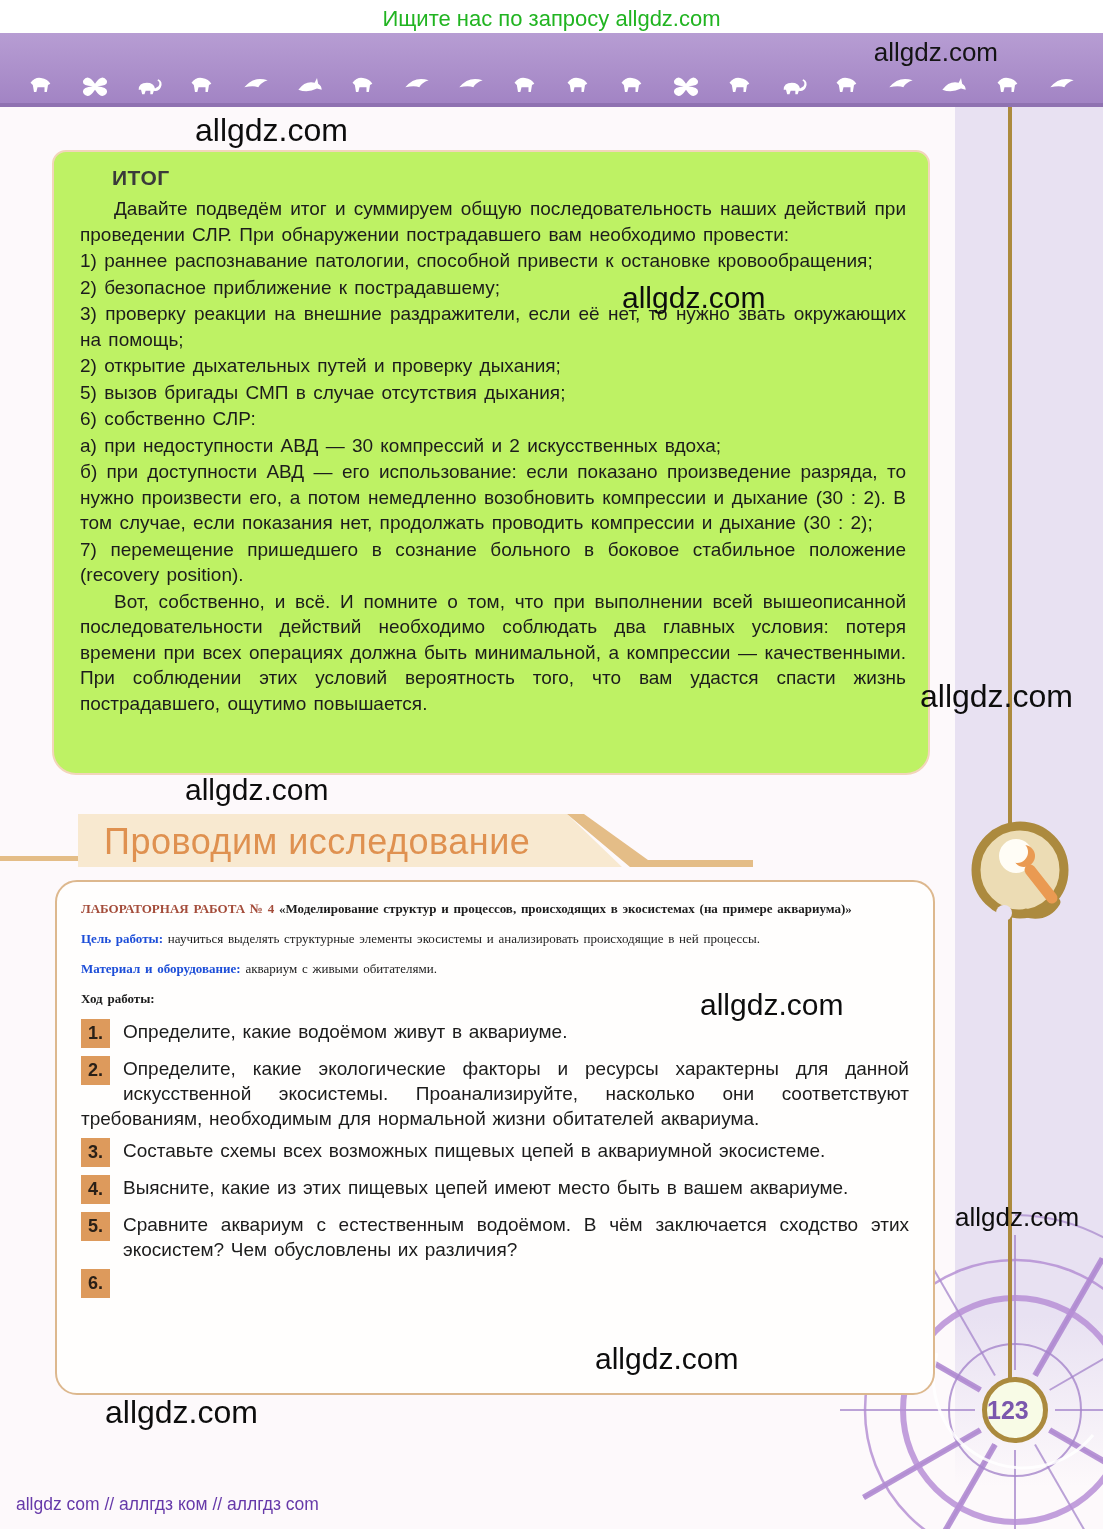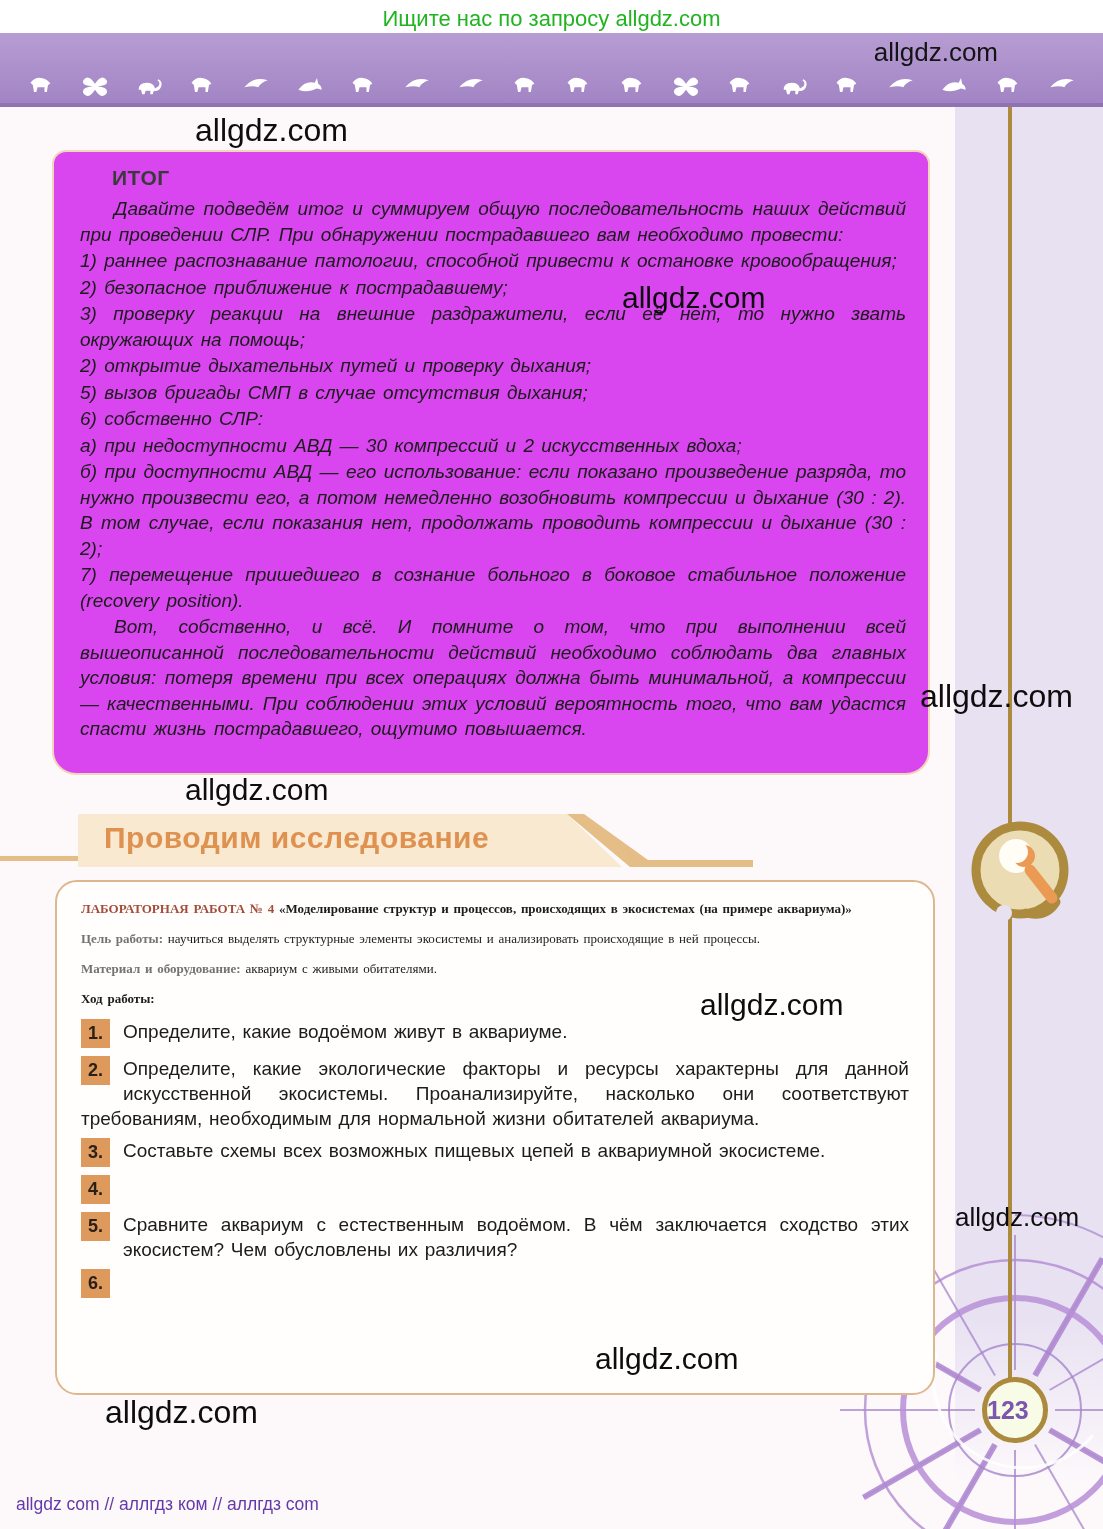--- a/index.html
+++ b/index.html
@@ -16,39 +16,39 @@
               justify-content:space-between;padding:0 24px;box-sizing:border-box;}
   .animal-row span{width:34px;height:28px;display:inline-block;}
   .animal-row svg{width:100%;height:100%;fill:#ffffff;}
   
   .content-bg{position:absolute;top:107px;left:0;width:100%;height:1422px;background:#fdf9fb;}
   .side-panel{position:absolute;top:107px;left:955px;width:148px;height:1422px;
               background:linear-gradient(#e8e1f2 0%,#e8e1f2 85%,#fdf9fb 97%);}
   .gold-line{position:absolute;left:1008px;top:107px;width:4px;height:1271px;background:#ac8a3e;z-index:3;}
   
   .summary-box{position:absolute;left:52px;top:150px;width:878px;height:625px;
-               background:#d946ef;border:2px solid #f2d5ba;border-radius:14px 14px 24px 24px;
+               background:#bef264;border:2px solid #f2d5ba;border-radius:14px 14px 24px 24px;
                box-sizing:border-box;padding:8px 22px 0 26px;overflow:hidden;z-index:5;}
   .summary-box h2{margin:6px 0 6px 32px;font-size:21px;color:#3a3a3a;letter-spacing:.5px;}
   .summary-box p{margin:0 0 1px 0;font-size:19px;line-height:25.5px;color:#1c1c1c;
-                 text-align:justify;word-spacing:2px;font-style:italic;}
+                 text-align:justify;word-spacing:2px;}
   .indent{text-indent:34px;}
   
   .banner-svg{position:absolute;left:0;top:810px;z-index:5;}
-  .banner-label{position:absolute;left:104px;top:821px;font-size:30px;font-weight:bold;
+  .banner-label{position:absolute;left:104px;top:821px;font-size:36px;font-weight:normal;
                 color:#df9150;letter-spacing:.5px;z-index:6;}
   
   .lab-box{position:absolute;left:55px;top:880px;width:880px;height:515px;
            background:#fffefd;border:2px solid #ddb88e;border-radius:22px;
            box-sizing:border-box;padding:14px 24px 0 24px;overflow:hidden;z-index:5;}
   .lab-box p{margin:0 0 5px 0;font-size:13px;line-height:25px;color:#1c1c1c;
              text-align:justify;word-spacing:1.5px;font-family:Liberation Serif, serif;}
   .lab-title{font-weight:bold;}
   .lab-number{color:#a44d3b;font-weight:bold;}
-  .lbl{color:#737373;font-weight:bold;}
+  .lbl{color:#1d4ed8;font-weight:bold;}
   .hod{margin-bottom:8px !important;}
   .step{margin:0 0 7px 0;font-size:19px;line-height:25px;color:#1c1c1c;text-align:justify;
         word-spacing:1.5px;min-height:30px;}
   .step-num{float:left;width:29px;height:29px;margin:0 13px 2px 0;background:#dd9a5c;
             color:#2a2017;font-weight:bold;font-size:18px;text-align:center;line-height:29px;}
   
   .badge-svg{position:absolute;left:966px;top:816px;z-index:4;}
   .wheel-svg{position:absolute;left:790px;top:1145px;z-index:2;}
   .page-circle{position:absolute;left:982px;top:1377px;width:66px;height:66px;border-radius:50%;
                background:#f8fbe6;border:5px solid #ab8a3e;box-sizing:border-box;z-index:5;
@@ -229,20 +229,21 @@
     <div class="step">
       <span class="step-num">2.</span>
       <span>Определите, какие экологические факторы и ресурсы характерны для данной искусственной экосистемы. Проанализируйте, насколько они соответствуют требованиям, необходимым для нормальной жизни обитателей аквариума.</span>
     </div>
     <div class="step">
       <span class="step-num">3.</span>
       <span>Составьте схемы всех возможных пищевых цепей в аквариумной экосистеме.</span>
     </div>
     <div class="step">
       <span class="step-num">4.</span>
+      <span>Выясните, какие из этих пищевых цепей имеют место быть в вашем аквариуме.</span>
     </div>
     <div class="step">
       <span class="step-num">5.</span>
       <span>Сравните аквариум с естественным водоёмом. В чём заключается сходство этих экосистем? Чем обусловлены их различия?</span>
     </div>
     <div class="step">
       <span class="step-num">6.</span>
     </div>
   </div>
 

